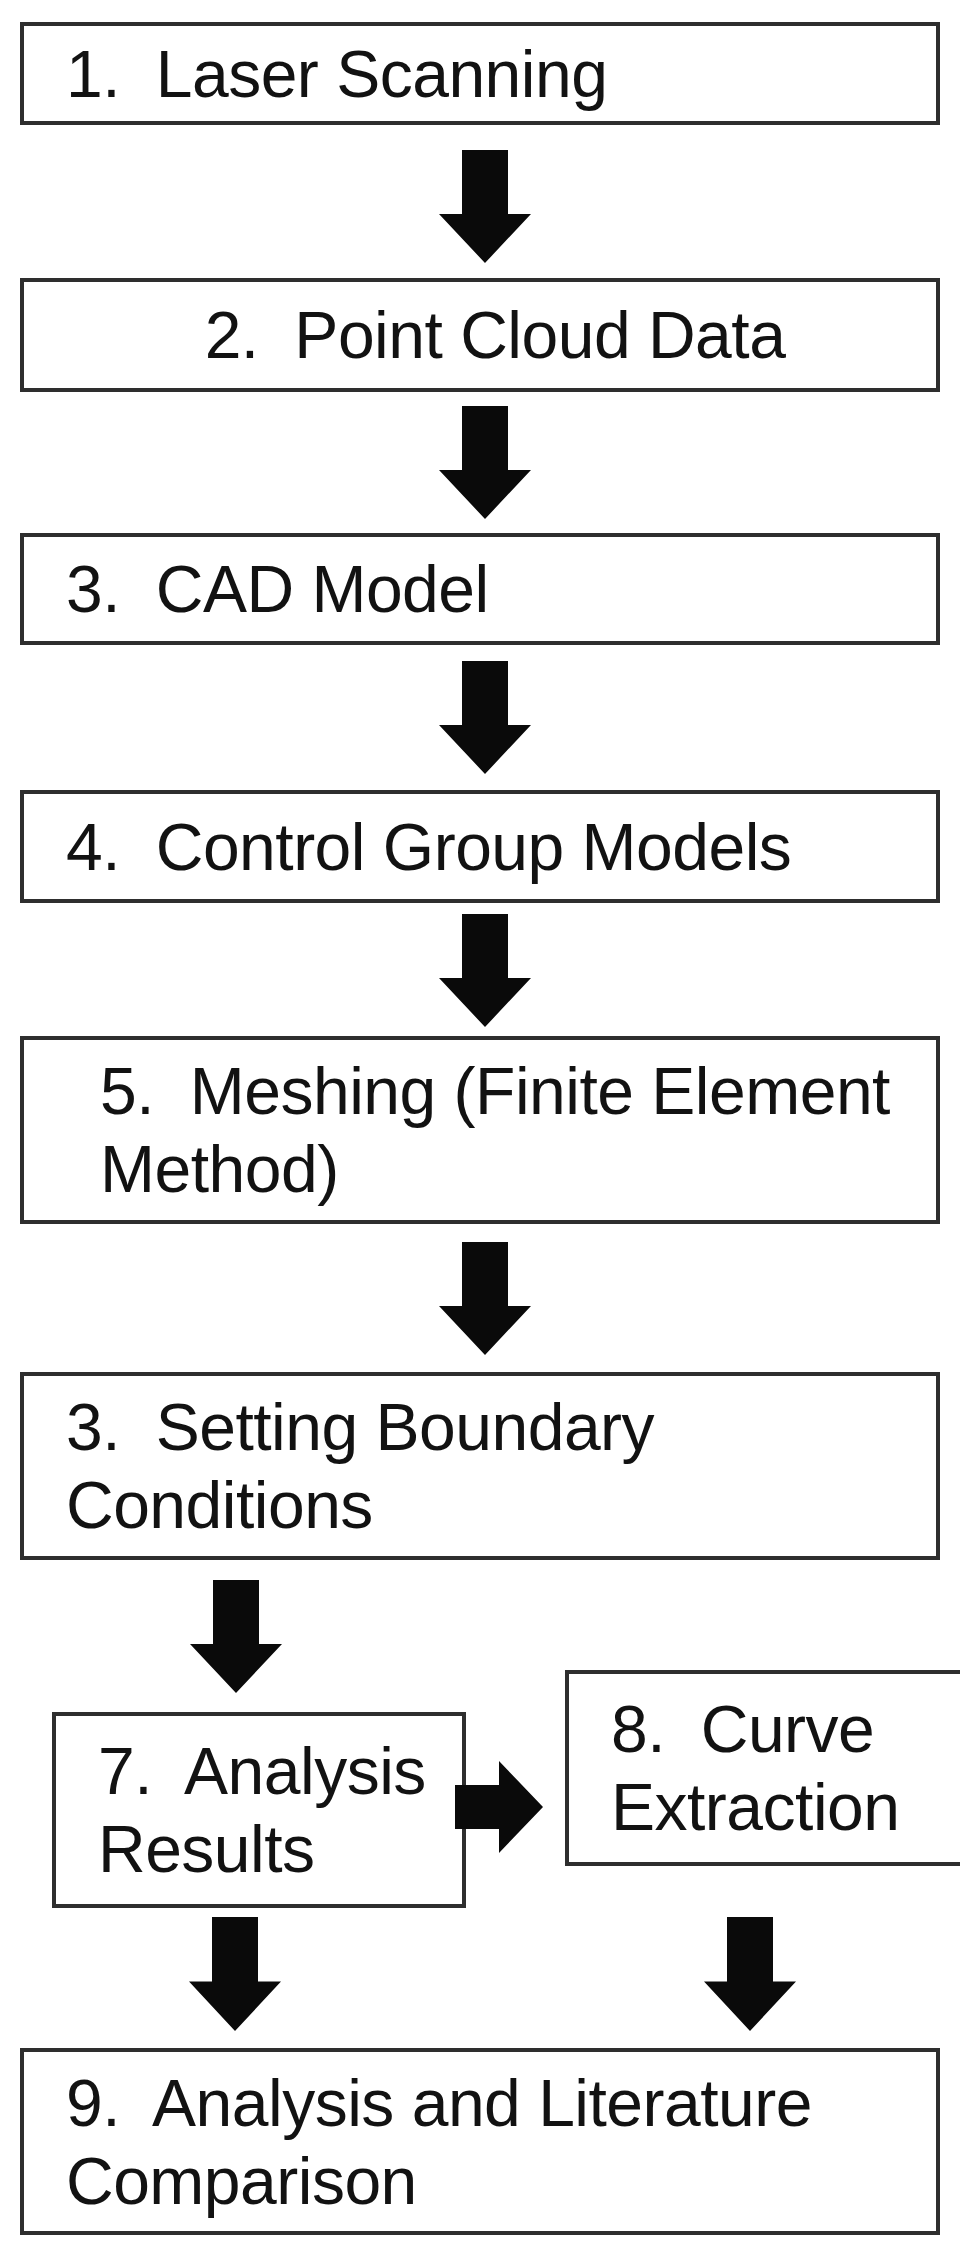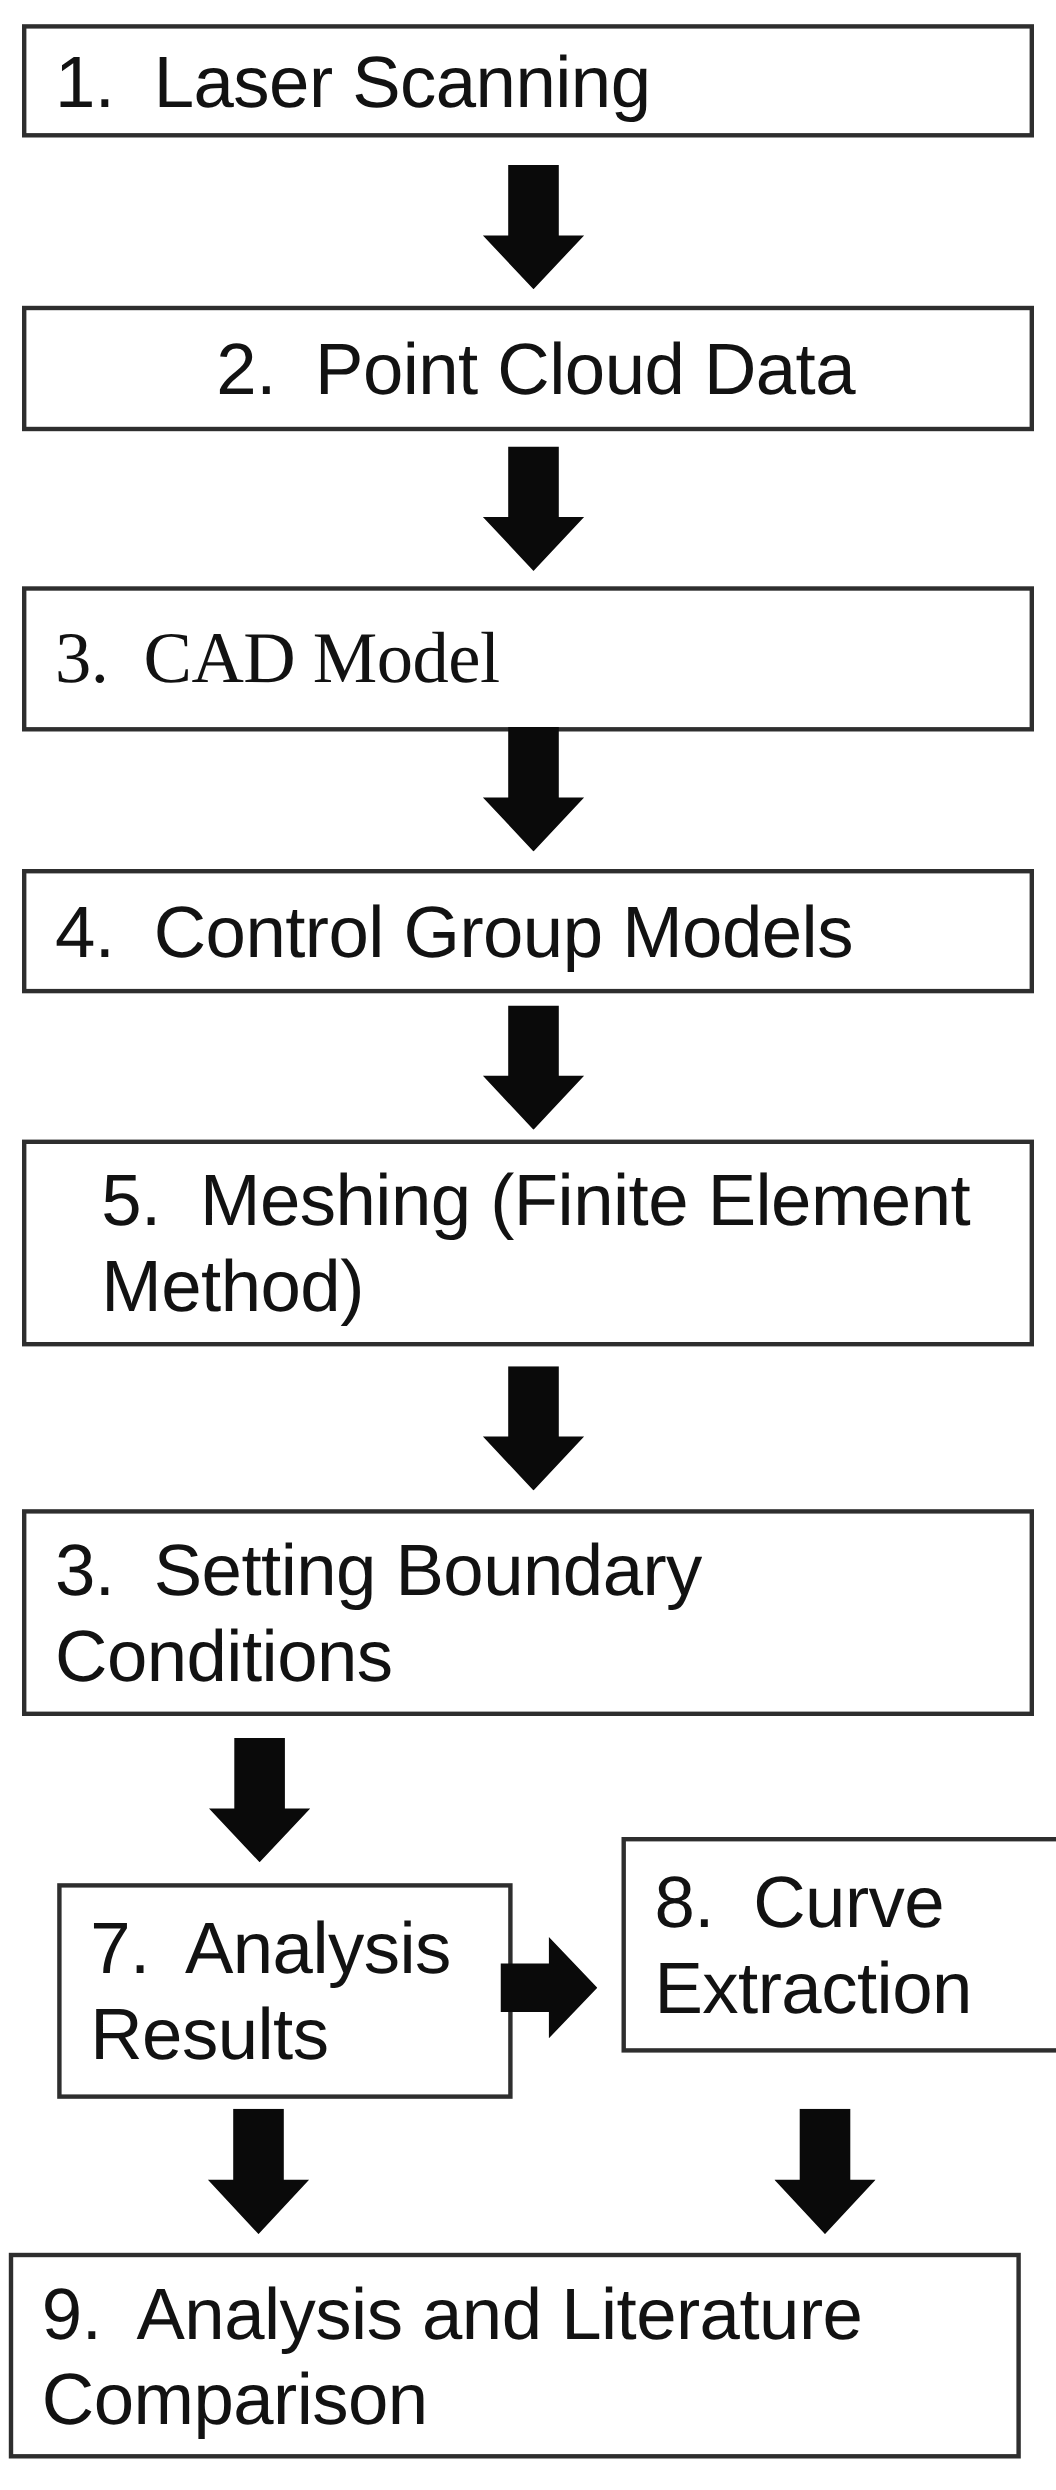--- a/index.html
+++ b/index.html
@@ -16,45 +16,45 @@
     overflow: hidden;
     font-family: "Liberation Sans", "DejaVu Sans", sans-serif;
   }
   .box {
     position: absolute;
     box-sizing: border-box;
     background: #ffffff;
     border: 4px solid var(--box-border);
     display: flex;
     align-items: center;
-    padding-left: 26px;
+    padding-left: 42px;
     padding-right: 12px;
   }
   .box-text {
     font-size: 66px;
     line-height: 78px;
     letter-spacing: -0.5px;
     color: var(--text-color);
     white-space: pre;
   }
   .arrow {
     position: absolute;
     color: var(--arrow-color);
     display: block;
   }
   
   .b1 { left: 20px; top: 22px;   width: 920px; height: 103px; }
   .b2 { left: 20px; top: 278px;  width: 920px; height: 114px; justify-content: center; }
-  .b3 { left: 20px; top: 533px;  width: 920px; height: 132px; font-family: Liberation Serif, serif; }
+  .b3 { left: 20px; top: 533px;  width: 920px; height: 112px; }
   .b4 { left: 20px; top: 790px;  width: 920px; height: 113px; }
   .b5 { left: 20px; top: 1036px; width: 920px; height: 188px; justify-content: center; }
   .b6 { left: 20px; top: 1372px; width: 920px; height: 188px; }
   .b7 { left: 20px; top: 1712px; width: 414px; height: 196px; margin-left: 32px; }
   .b8 { left: 565px; top: 1670px; width: 445px; height: 196px; }
-  .b9 { left: 8px; top: 2048px; width: 920px; height: 187px; }
+  .b9 { left: 20px; top: 2048px; width: 920px; height: 187px; }
   
   .a1 { left: 439px; top: 150px;  width: 92px; height: 113px; }
   .a2 { left: 439px; top: 406px;  width: 92px; height: 113px; }
   .a3 { left: 439px; top: 661px;  width: 92px; height: 113px; }
   .a4 { left: 439px; top: 914px;  width: 92px; height: 113px; }
   .a5 { left: 439px; top: 1242px; width: 92px; height: 113px; }
   .a6 { left: 190px; top: 1580px; width: 92px; height: 113px; }
   .a8 { left: 189px; top: 1917px; width: 92px; height: 114px; }
   .a9 { left: 704px; top: 1917px; width: 92px; height: 114px; }
   

